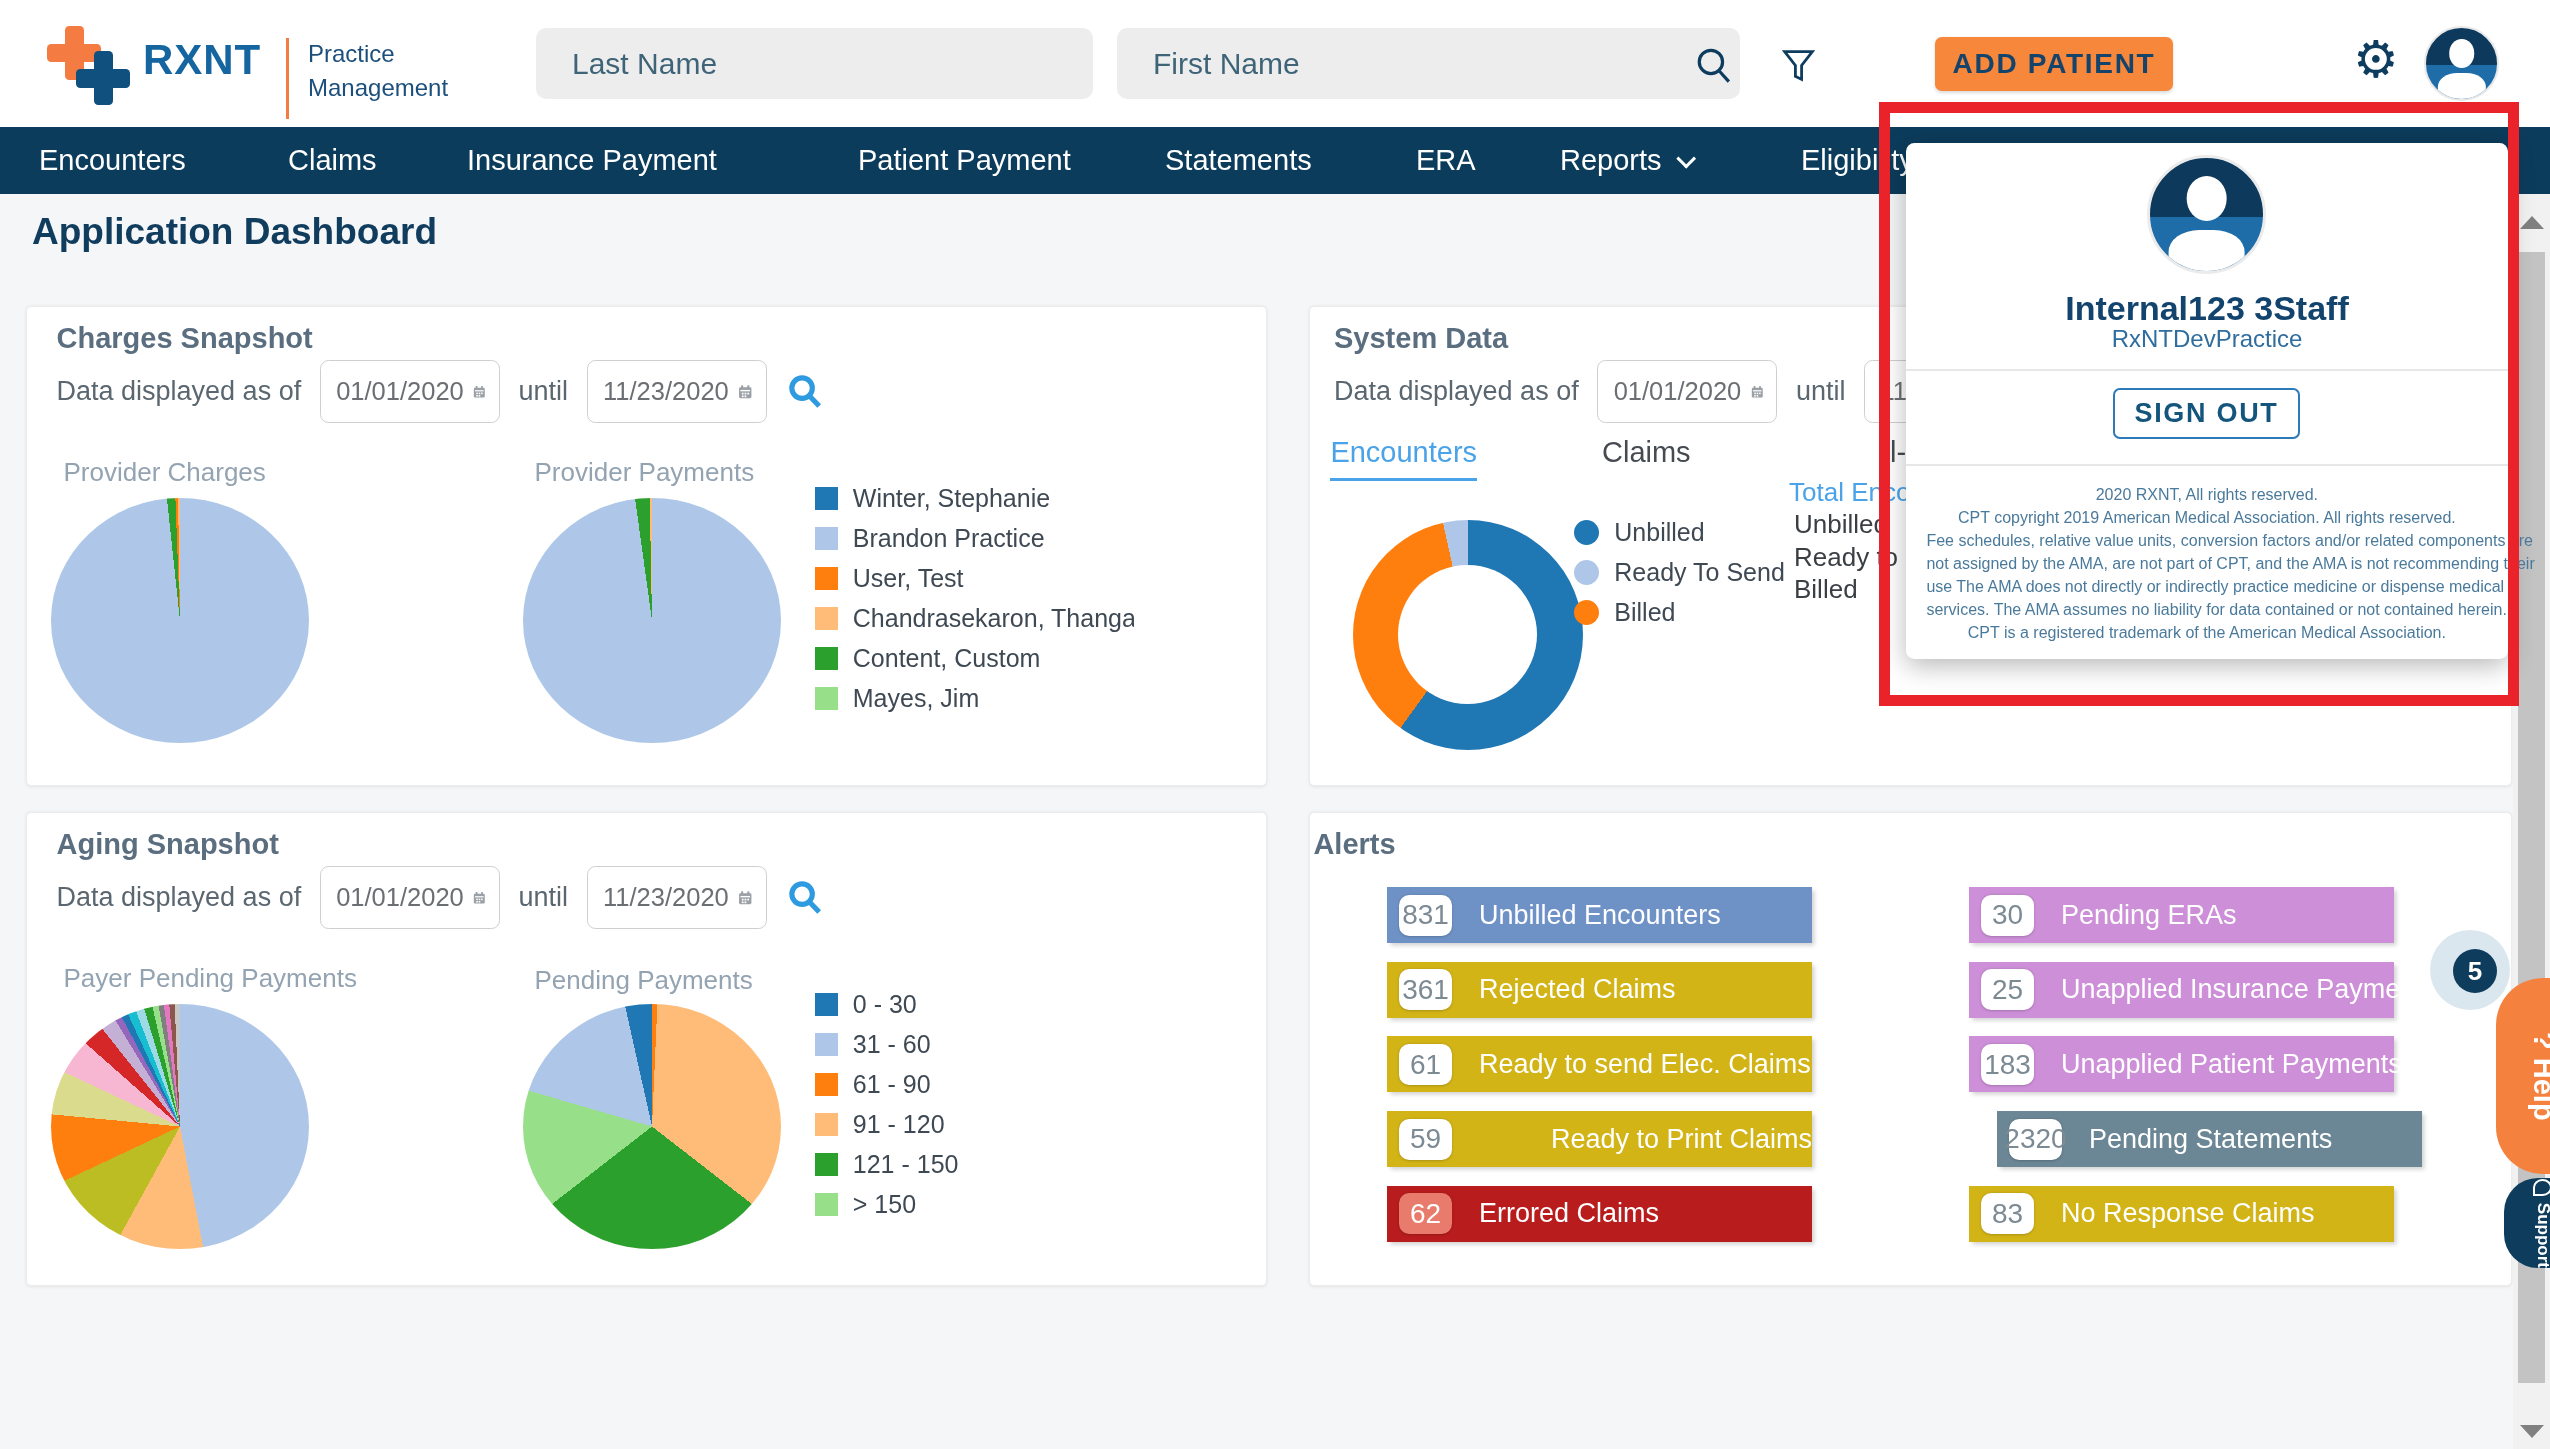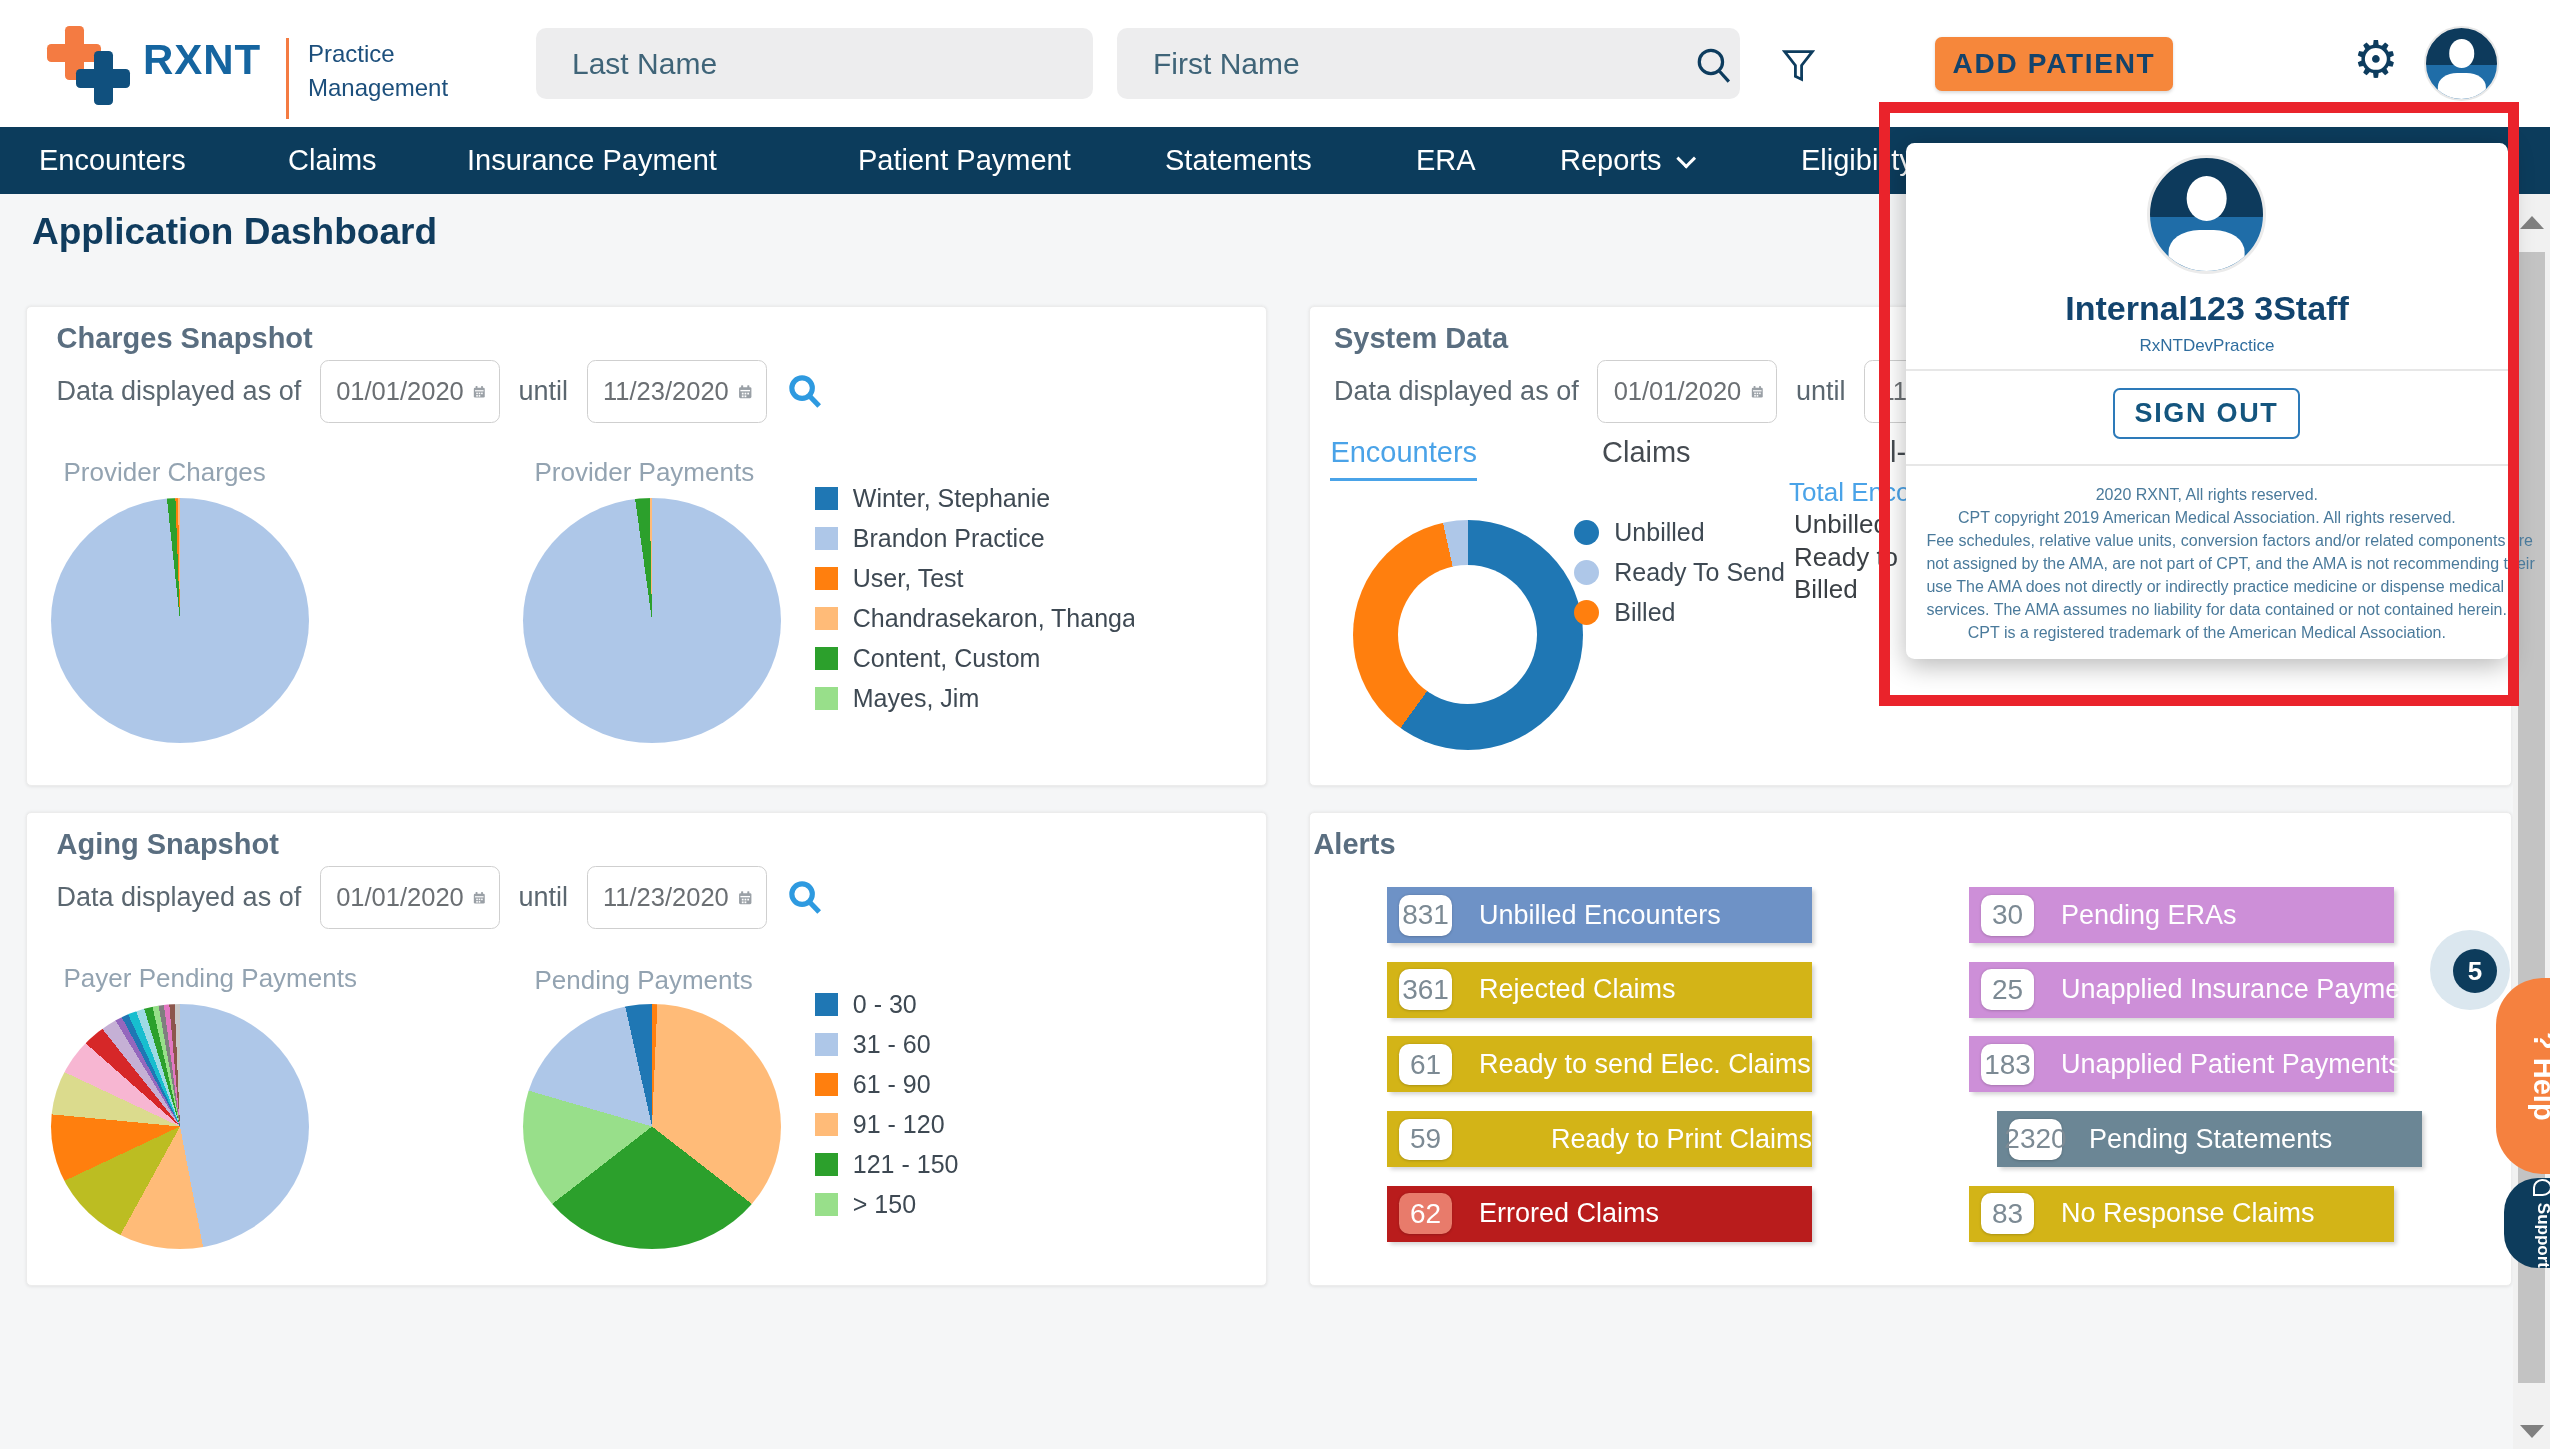--- a/index.html
+++ b/index.html
@@ -58,21 +58,21 @@
   .totals-row { position:absolute; font-size:26px; color:#3a3f44; white-space:nowrap; }
   
   .alert-col { position:absolute; width:425px; }
   .alert-bar { position:relative; width:425px; height:56px; margin-bottom:18.7px; box-shadow:2.6px 2.6px 4.3px rgba(0,0,0,.18); display:flex; align-items:center; }
   .alert-badge { position:absolute; left:12px; top:7.7px; width:53px; height:41px; background:#fff; border-radius:10.2px; display:flex; align-items:center; justify-content:center; font-size:28px; color:#7c8a94; box-shadow:0 0.9px 2.6px rgba(0,0,0,.2); }
   .alert-label { margin-left:92px; font-size:27px; color:#fff; white-space:nowrap; }
   
   .popup { position:absolute; left:1906px; top:143px; width:602px; height:516px; background:#fff; border-radius:8.5px; box-shadow:0 6.8px 25.5px rgba(0,0,0,.28); z-index:80; }
   .avatar.big { position:absolute; left:241px; top:12px; width:119px; height:119px; border:3.4px solid #ebebeb; }
   .popup-name { position:absolute; left:0; top:146px; width:602px; text-align:center; font-size:34px; font-weight:bold; color:#12446e; }
-  .popup-practice { position:absolute; left:0; top:193px; width:602px; text-align:center; font-size:17px; color:#2f6d9e; }
+  .popup-practice { position:absolute; left:0; top:182px; width:602px; text-align:center; font-size:24px; color:#2f6d9e; }
   .popup-div { position:absolute; left:0; width:602px; height:1.7px; background:#e7e7e7; }
   .signout { position:absolute; left:207px; top:245px; width:187px; height:51px; border:2.6px solid #2d7ab9; border-radius:6.8px; background:#fff; display:flex; align-items:center; justify-content:center; font-size:27px; font-weight:bold; color:#14557e; letter-spacing:1.7px; }
   .fineprint { position:absolute; left:20.4px; top:340px; width:561px; text-align:center; }
   .fp-line { font-size:16px; line-height:23px; color:#4a7a9b; white-space:nowrap; }
   
   .red-rect { position:absolute; left:1879px; top:102px; width:640px; height:604px; border:11px solid #ea232b; z-index:90; pointer-events:none; }
   
   .halo { position:absolute; left:2430px; top:930px; width:80px; height:80px; border-radius:50%; background:#dbe7ef; z-index:69; }
   .count-badge { position:absolute; left:2453px; top:949px; width:44px; height:44px; border-radius:50%; background:#0d3c5c; color:#fff; font-size:26px; font-weight:bold; display:flex; align-items:center; justify-content:center; z-index:71; }
   .side-tab { position:absolute; z-index:70; display:flex; align-items:center; justify-content:center; color:#fff; font-weight:bold; }

